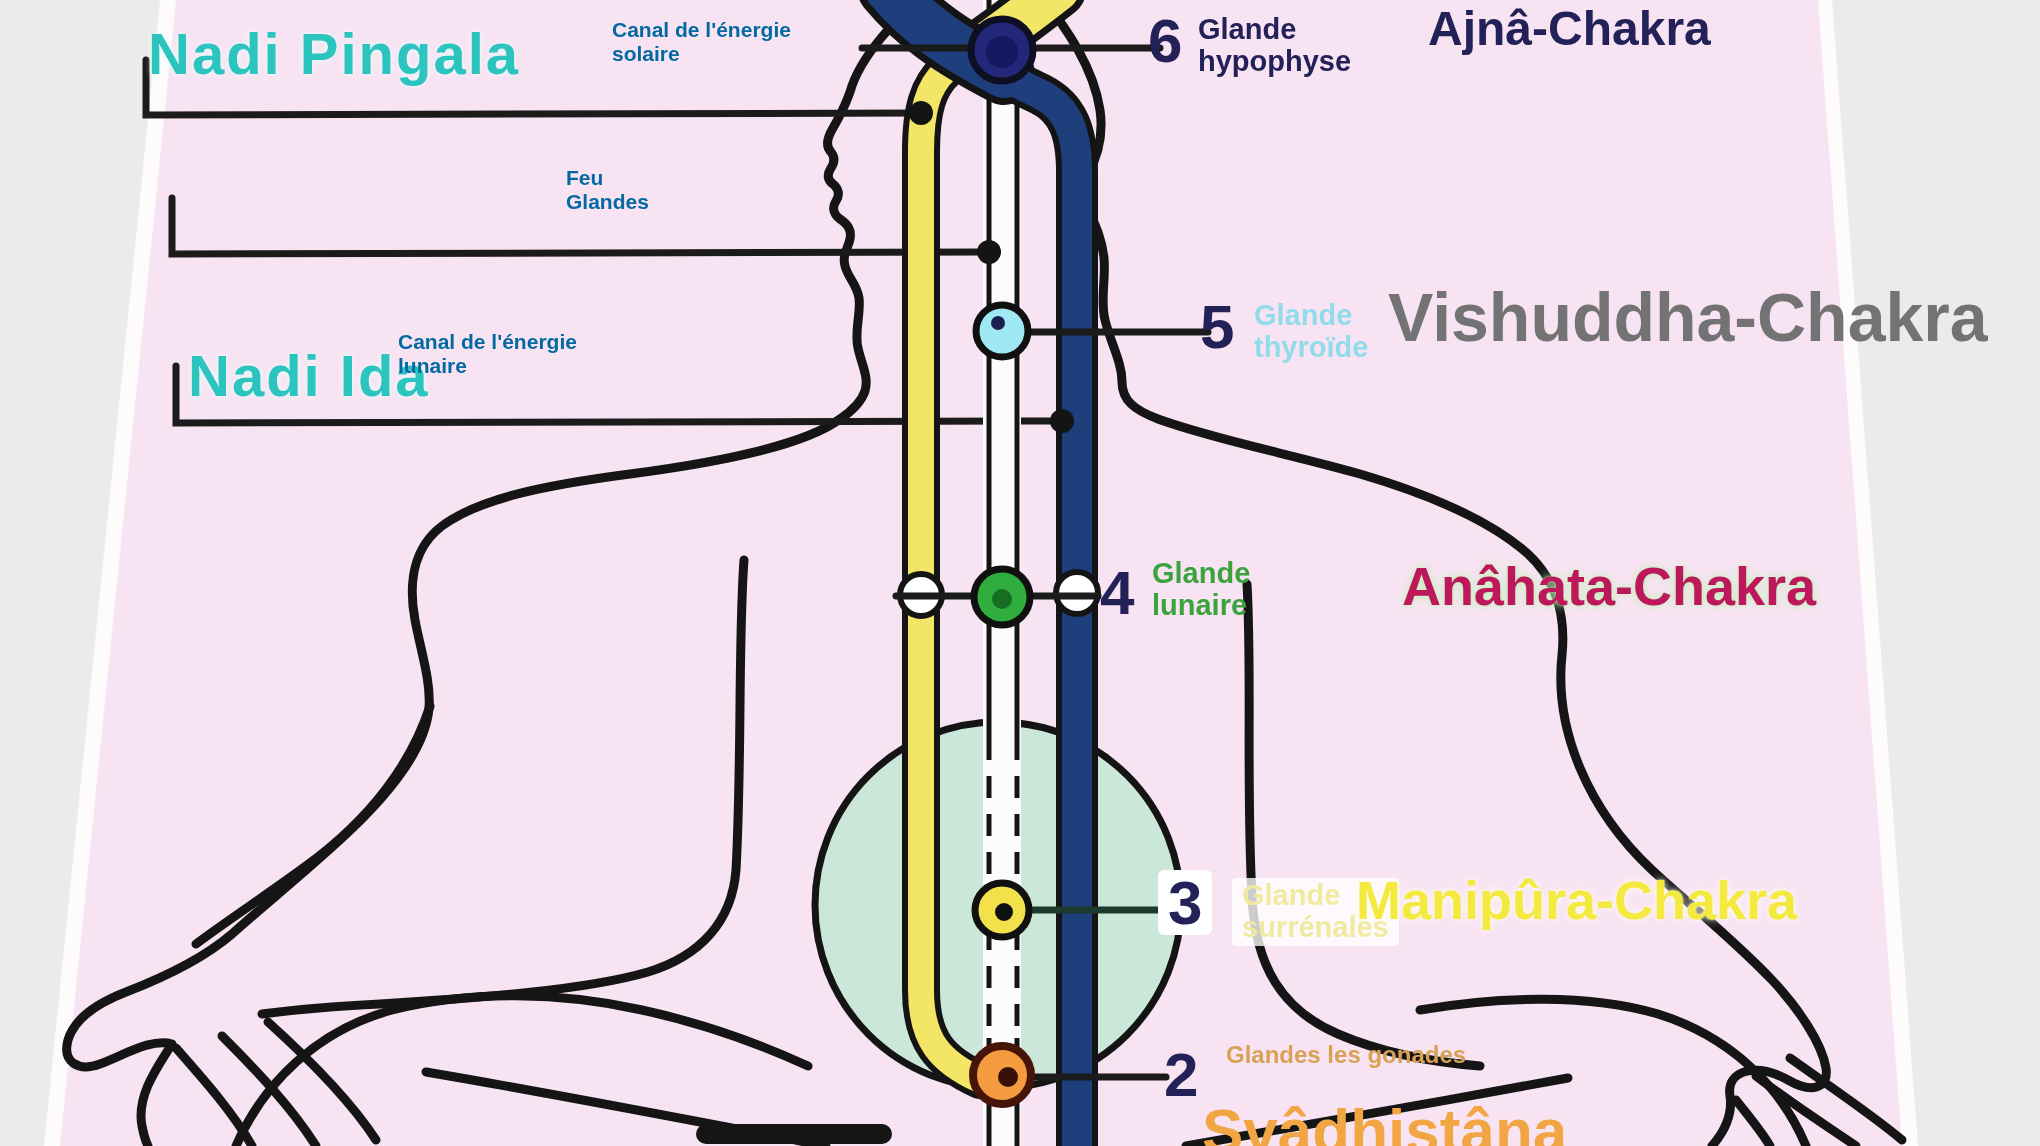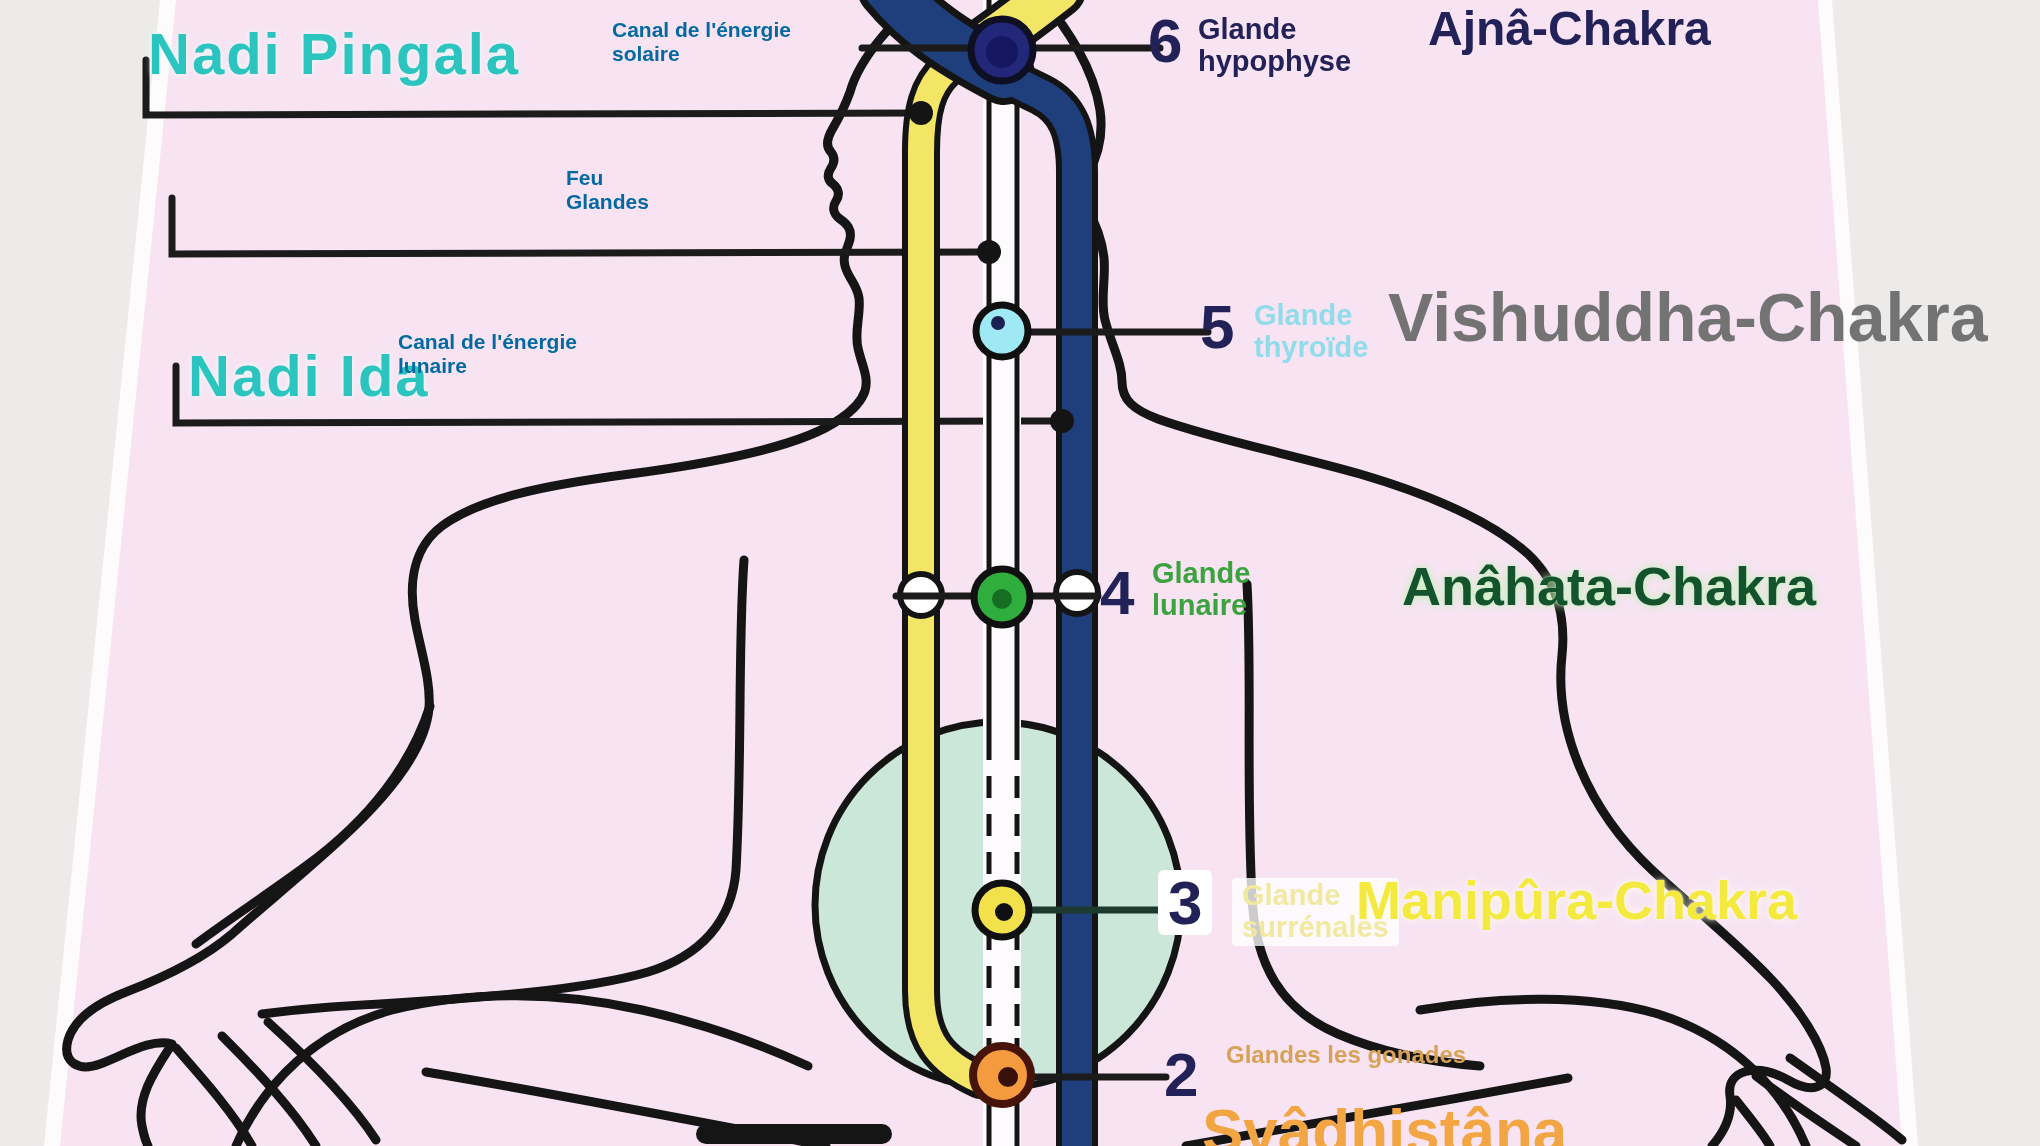--- a/index.html
+++ b/index.html
@@ -26,21 +26,21 @@
   .gland{font-size:29px;line-height:1.1;}
   .gland span{display:block;}
   .gland-6{color:#232258;}
   .gland-5{color:#90dcea;}
   .gland-4{color:#3ba33d;}
   .gland-3{color:#f2e9a0;background:rgba(255,255,255,.78);padding:2px 10px;border-radius:4px;}
   .gland-2{color:#d8a256;font-size:24px;}
   .cname{font-size:54px;}
   .cname-6{color:#232258;font-size:48px;}
   .cname-5{color:#737373;font-size:68px;}
-  .cname-4{color:#14532d;text-shadow:0 0 10px #bdf4b4,0 0 2px #bdf4b4;}
+  .cname-4{color:#be185d;text-shadow:0 0 10px #bdf4b4,0 0 2px #bdf4b4;}
   .cname-3{color:#f3e93f;text-shadow:0 0 8px #fffef2,0 0 2px #fffbd8;}
   .cname-2{color:#f2a643;font-size:62px;}
 </style>
 </head>
 <body>
 
 <div id="stage">
   <div class="panel-white"></div>
   <div class="panel-pink"></div>
 

